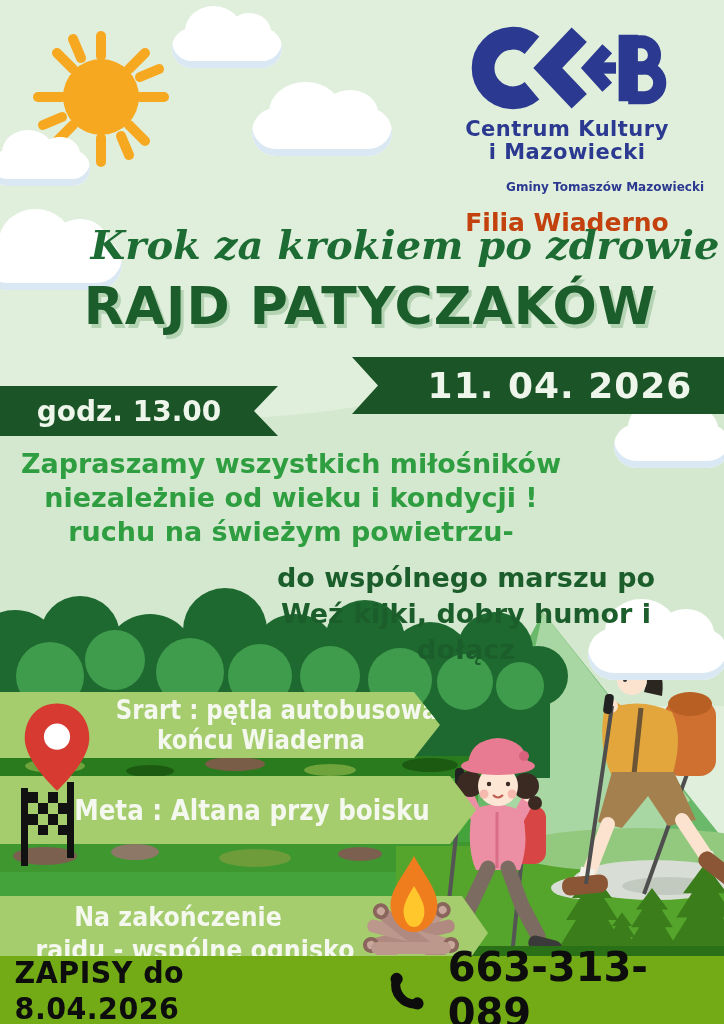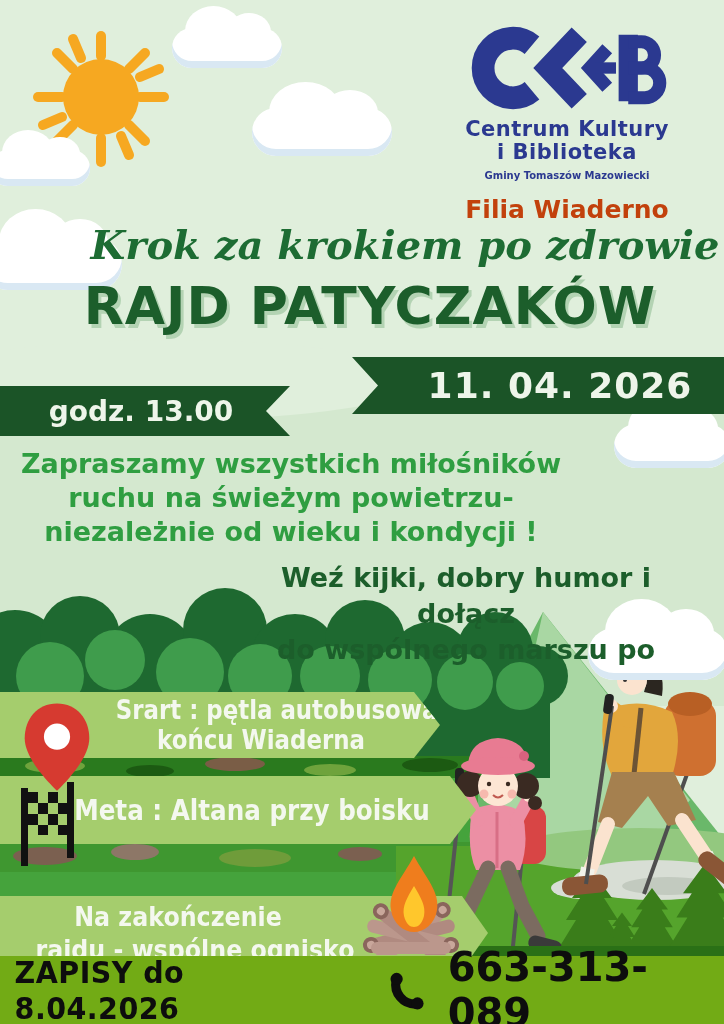--- a/index.html
+++ b/index.html
@@ -11,31 +11,31 @@
   .cloud::before,.cloud::after{content:"";position:absolute;background:#fff;border-radius:50%;}
   .cloud::before{width:52%;height:125%;bottom:30%;left:12%;}
   .cloud::after{width:40%;height:95%;bottom:42%;right:10%;}
   
   .band{position:absolute;left:-60px;top:366px;width:860px;height:340px;background:#d4e8cf;
     border-radius:70% 100% 0 0 / 70px 95px 0 0;z-index:0;}
   .band-hi{position:absolute;left:-80px;top:340px;width:500px;height:80px;background:#e0efdc;border-radius:50%;z-index:0;}
   
   .logo-wrap{position:absolute;left:430px;top:22px;width:274px;text-align:center;z-index:2;color:#2b3990;}
   .org1{font-size:21px;font-weight:800;line-height:1.1;letter-spacing:.5px;}
-  .org3{font-size:10px;font-weight:800;margin-top:6px;}
+  .org3{font-size:12px;font-weight:800;margin-top:16px;text-align:right;}
   .branch{margin-top:14px;font-size:25px;font-weight:800;color:#c2410c;}
   .tagline{position:absolute;left:90px;top:221px;width:630px;text-align:center;z-index:3;
     font-family:"DejaVu Serif","Liberation Serif",serif;font-style:italic;font-weight:700;
     font-size:40px;color:#1d6c33;}
   .title{position:absolute;left:30px;top:276px;width:680px;text-align:center;z-index:3;
     font-weight:900;font-size:52px;letter-spacing:1px;color:#1c5e2b;
     text-shadow:3px 4px 0 rgba(176,209,176,.95);}
   
   .ribbon{position:absolute;background:#1b5427;color:#eef5ea;font-weight:800;z-index:3;
-    display:flex;align-items:center;justify-content:center;padding-left:12px;}
+    display:flex;align-items:center;justify-content:center;}
   .ribbon-time{left:0;top:386px;width:258px;height:50px;font-size:28px;
     clip-path:polygon(0 0,100% 0,calc(100% - 24px) 50%,100% 100%,0 100%);padding-right:20px;}
   .ribbon-date{left:352px;top:357px;width:372px;height:57px;font-size:36px;letter-spacing:1px;
     clip-path:polygon(0 0,100% 0,100% 100%,0 100%,26px 50%);padding-left:22px;}
   .intro{position:absolute;left:8px;top:447px;width:566px;text-align:center;z-index:3;
     font-weight:800;font-size:27px;line-height:34px;color:#2f9e41;}
   .call{position:absolute;left:230px;top:560px;width:472px;text-align:center;z-index:3;
     font-weight:800;font-size:27px;line-height:36px;color:#1c5e2b;}
   
   .banner{position:absolute;background:#a5cd6d;color:#f4f8ef;font-weight:800;z-index:4;
@@ -99,40 +99,40 @@
         <path d="M80 24 A34 34 0 1 0 80 76" stroke-width="26"></path>
         <path d="M134 12 L98 50 L134 88" stroke-width="24"></path>
         <path d="M166 28 L146 50 L166 72" stroke-width="15"></path>
         <path d="M152 50 H176" stroke-width="13"></path>
         <path d="M190 12 V88" stroke-width="22"></path>
         <path d="M190 20 H205 A15 15 0 0 1 205 50 H190" stroke-width="15"></path>
         <path d="M190 50 H209 A17 17 0 0 1 209 84 H190" stroke-width="15"></path>
       </g>
     </svg>
     <div class="org1">Centrum Kultury</div>
-    <div class="org1">i Biblioteka</div>
+    <div class="org1">i Mazowiecki</div>
     <div class="org3">Gminy Tomaszów Mazowiecki</div>
     <div class="branch">Filia Wiaderno</div>
   </div>
 
   <div class="tagline">Krok za krokiem po zdrowie</div>
   <div class="title">RAJD PATYCZAKÓW</div>
 
   <div class="ribbon ribbon-time">godz. 13.00</div>
   <div class="ribbon ribbon-date">11. 04. 2026</div>
 
   <div class="intro">
     <div>Zapraszamy wszystkich miłośników</div>
+    <div>niezależnie od wieku i kondycji !</div>
     <div>ruchu na świeżym powietrzu-</div>
-    <div>niezależnie od wieku i kondycji !</div>
   </div>
 
   <div class="call">
+    <div>do wspólnego marszu po</div>
     <div>Weź kijki, dobry humor i dołącz</div>
-    <div>do wspólnego marszu po</div>
   </div>
 
   <svg class="scene" width="724" height="436" viewBox="0 0 724 436">
     <defs>
       <path id="pine" d="M0 -75 L-20 -48 L-12 -48 L-26 -26 L-16 -26 L-32 0 L32 0 L16 -26 L26 -26 L12 -48 L20 -48 Z"></path>
     </defs>
 
     <g>
       <path d="M396 300 L543 24 L724 252 L724 300 Z" fill="#6ab86a"></path>
       <path d="M543 24 L690 212 L618 300 L498 228 Z" fill="#a9d7a3"></path>

